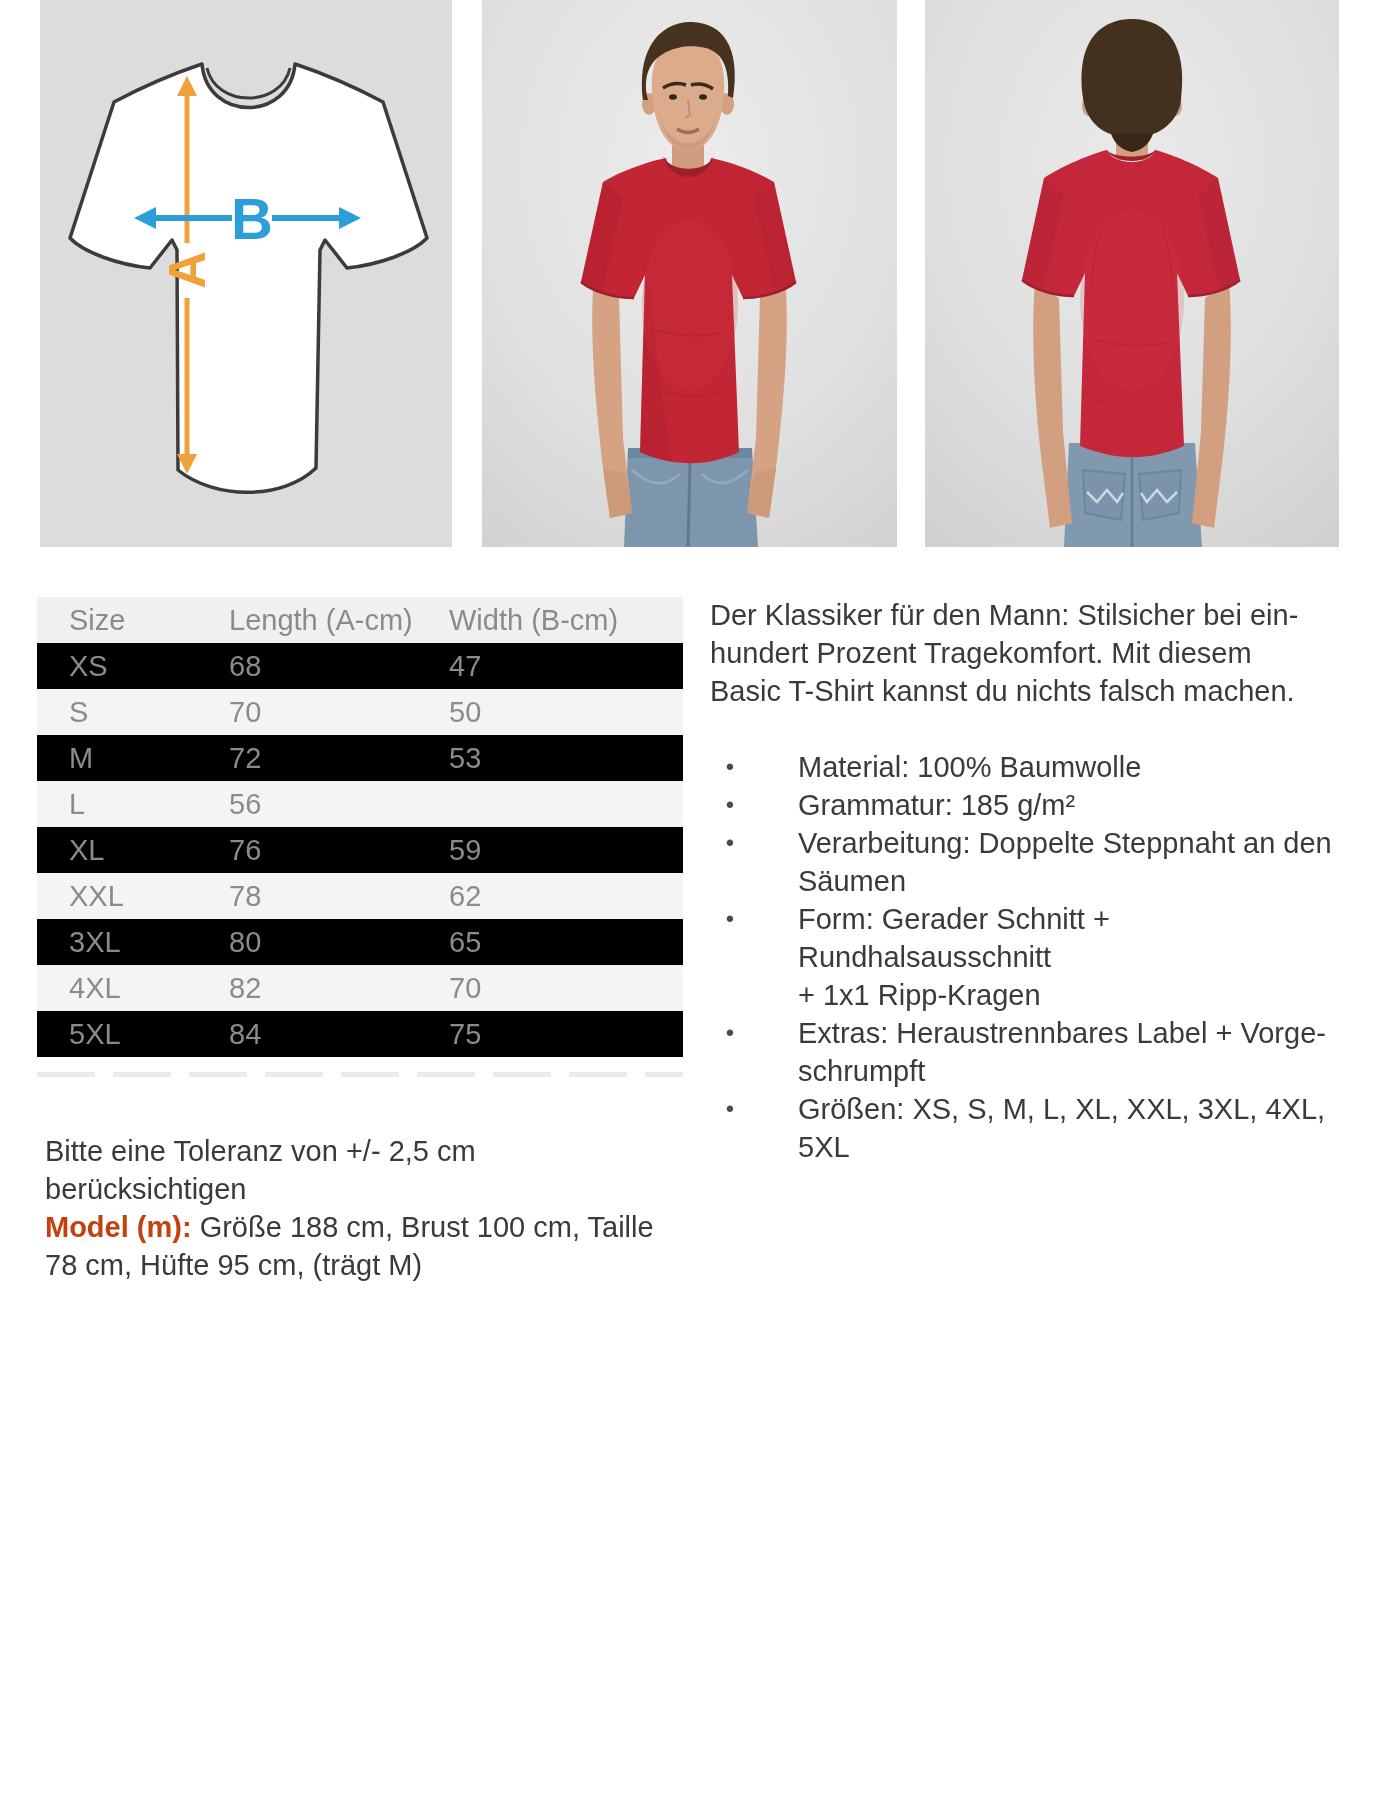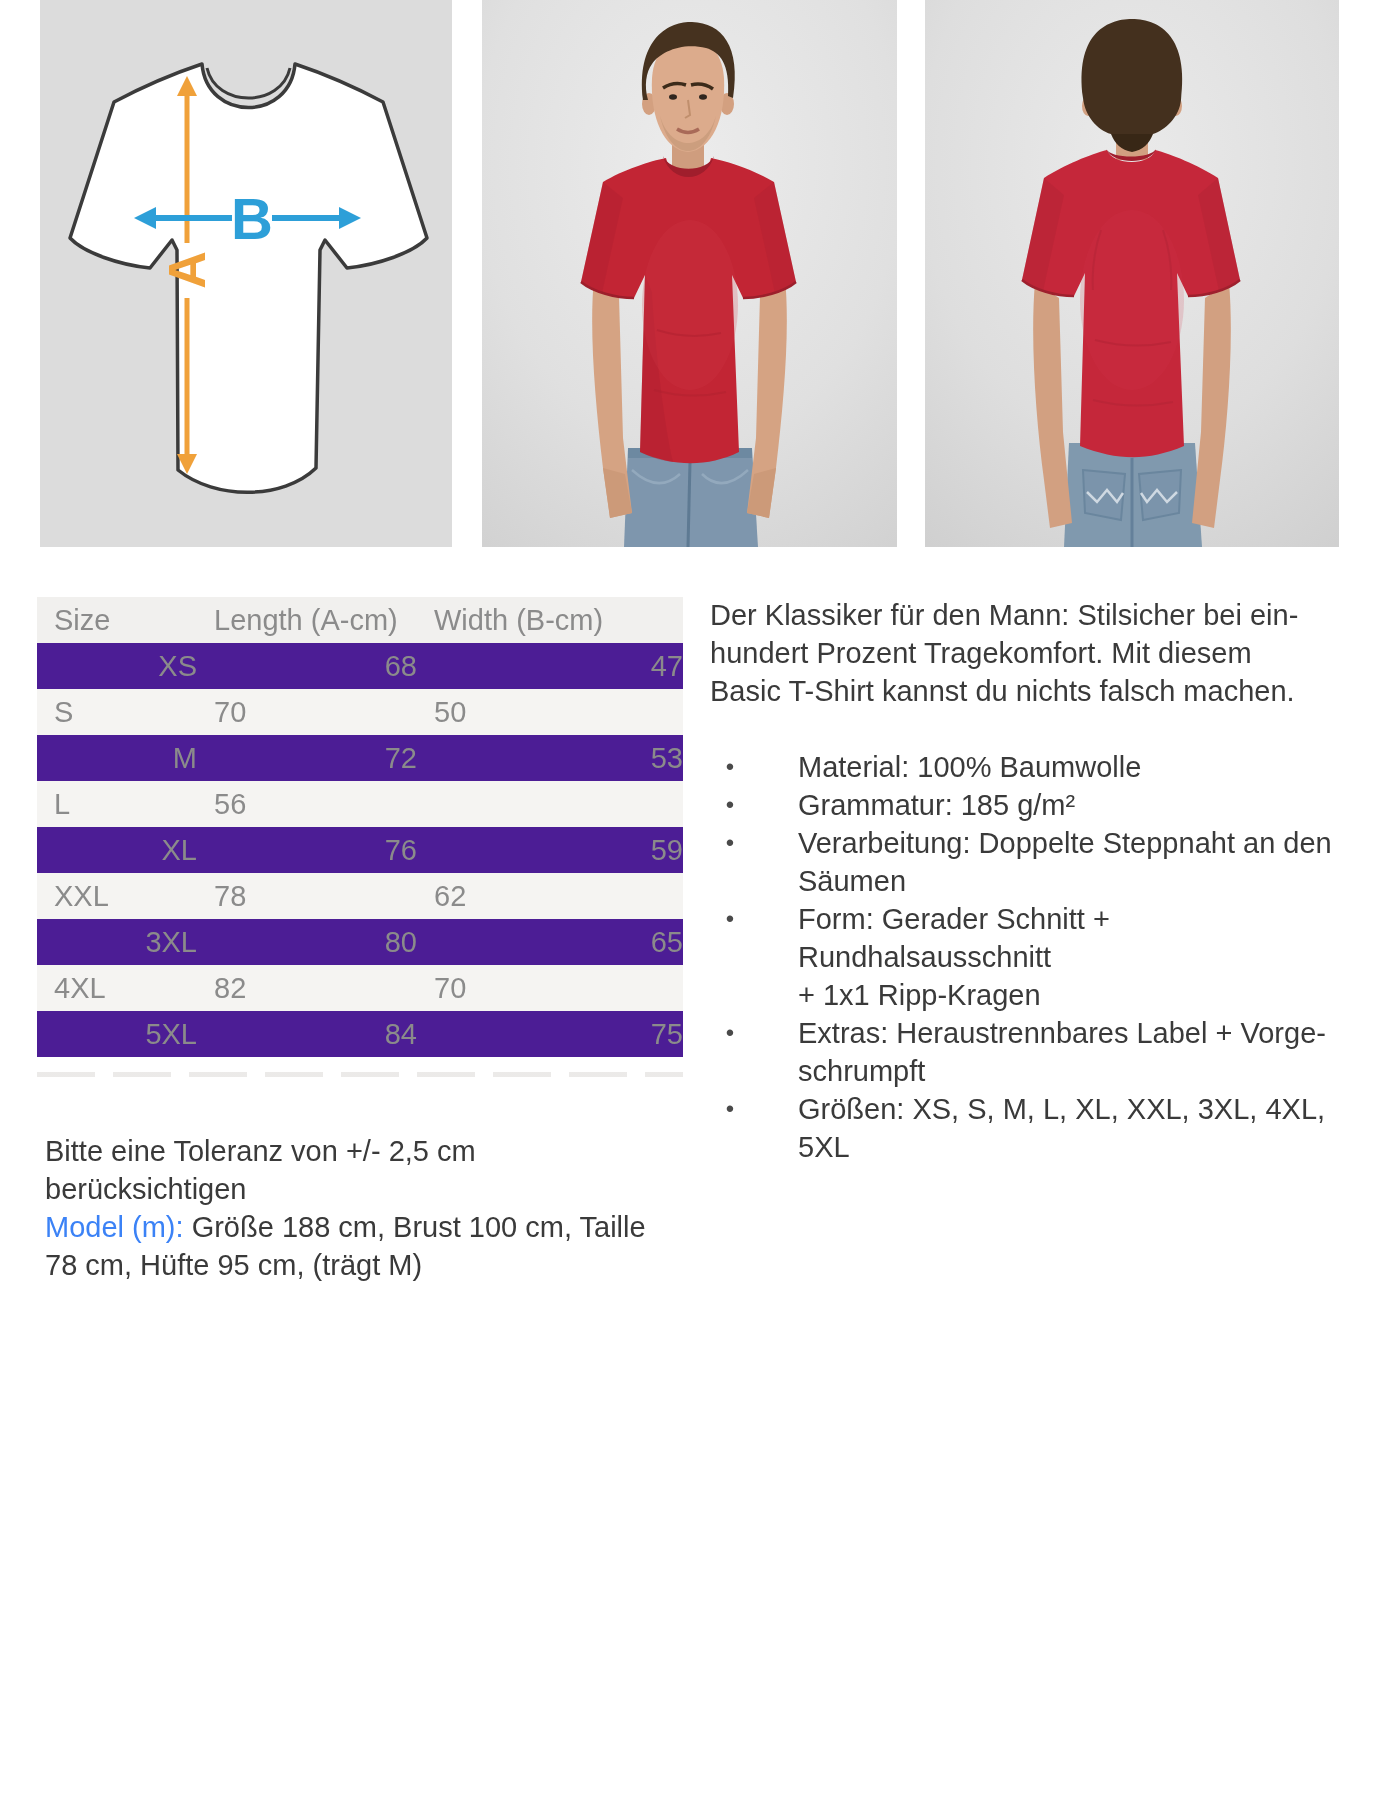--- a/index.html
+++ b/index.html
@@ -7,39 +7,39 @@
         font-family:"Liberation Sans", sans-serif;}
   
   .img-box{position:absolute;top:0;height:547px;overflow:hidden;}
   #diagram-box{left:40px;width:412px;background:#dcdcdc;}
   #front-box{left:482px;width:415px;}
   #back-box{left:925px;width:414px;}
   .img-box svg{display:block;width:100%;height:100%;}
   
   .size-table{position:absolute;left:37px;top:597px;width:646px;font-size:29px;color:#8b8b8b;}
   .trow{display:grid;grid-template-columns:160px 220px 1fr;height:46px;line-height:46px;}
-  .trow > div{padding-left:17px;white-space:nowrap;overflow:hidden;}
+  .trow > div{padding-left:32px;white-space:nowrap;overflow:hidden;}
   .trow.thead{background:#f1f0ee;}
-  .trow.dark{background:#4c1d95;text-align:right;}
+  .trow.dark{background:#000000;}
   .trow.light{background:#f5f4f2;}
   .table-remnant{position:absolute;left:37px;top:1072px;width:646px;height:5px;opacity:.75;
       background:repeating-linear-gradient(90deg,#e5e3e1 0 58px,#ffffff 58px 76px);}
   
   .description{position:absolute;left:710px;top:580px;width:640px;color:#3a3a3a;
       font-size:29px;line-height:38px;}
   .intro{white-space:pre-line;margin:16px 0 38px 0;}
   .spec-list{margin:0;padding:0;list-style:none;}
   .spec-item{display:flex;align-items:flex-start;}
   .dot{width:40px;flex:0 0 40px;text-align:center;font-size:24px;color:#4a4a4a;}
   .spec-text{white-space:pre-line;flex:1;margin-left:48px;}
   
   .notes{position:absolute;left:45px;top:1132px;width:640px;color:#3a3a3a;
       font-size:29px;line-height:38px;}
   .model-line{white-space:pre-line;}
-  .model-line strong{font-weight:normal;color:#3b82f6;margin-top:15px;}
+  .model-line strong{font-weight:bold;color:#c2410c;margin-top:15px;}
 </style>
 </head>
 <body>
 
 <div class="page">
 
   <div class="img-box" id="diagram-box">
     <svg viewBox="0 0 412 547">
 
       <g>

